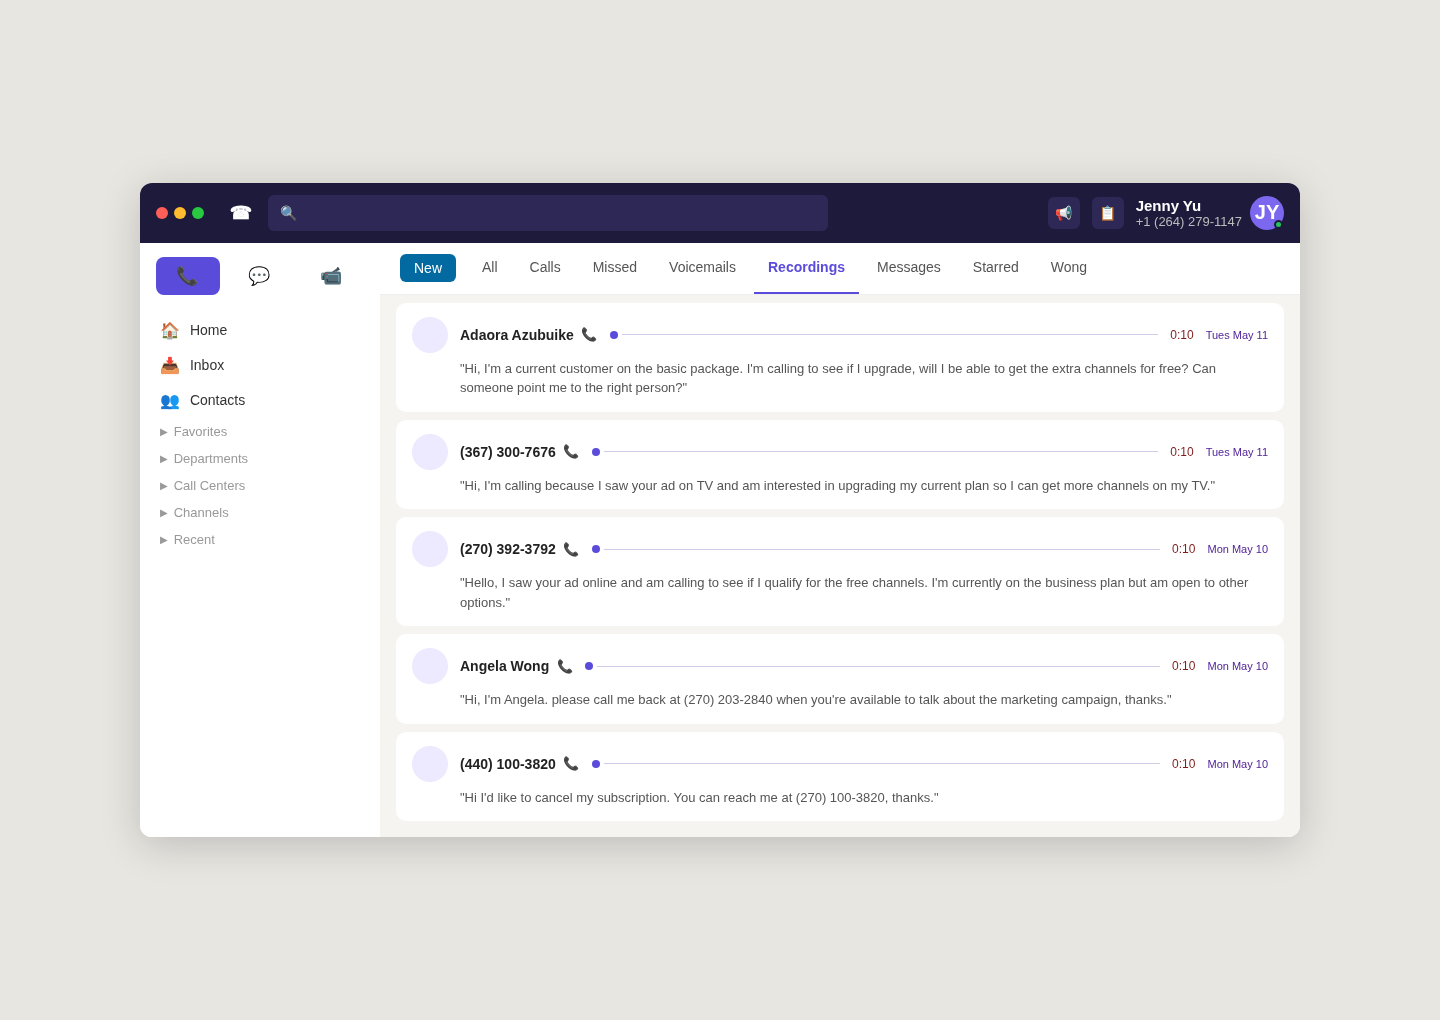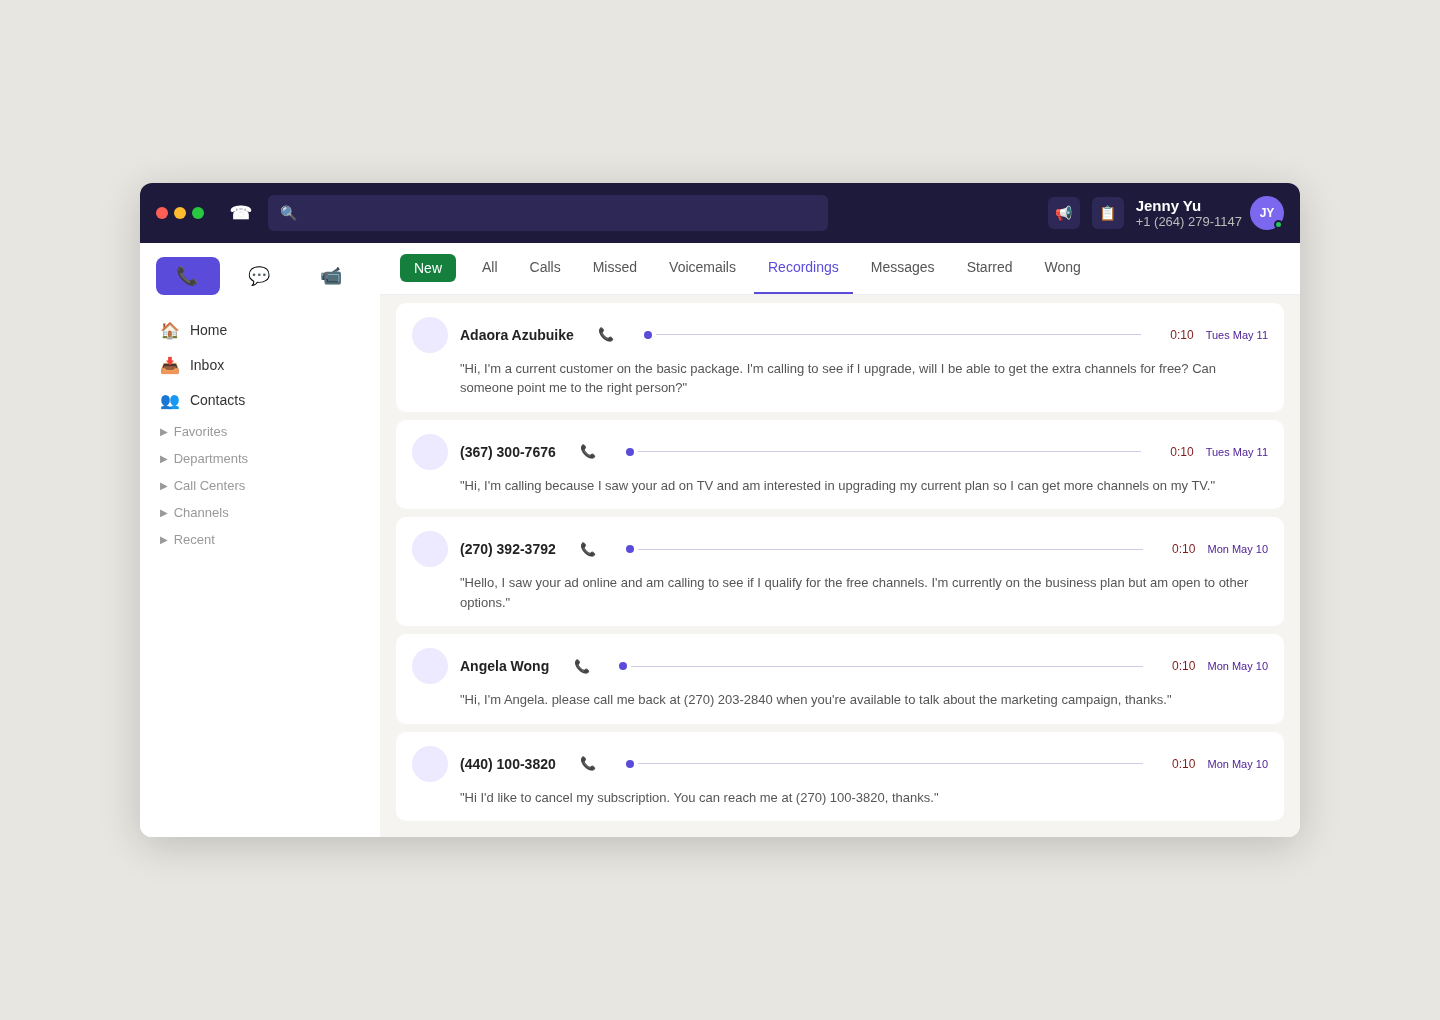--- a/index.html
+++ b/index.html
@@ -110,21 +110,21 @@
     }
     .avatar {
       width: 34px;
       height: 34px;
       border-radius: 50%;
       background: #7b68ee;
       display: flex;
       align-items: center;
       justify-content: center;
       color: #fff;
-      font-size: 12px;
+      font-size: 20px;
       font-weight: 600;
       overflow: hidden;
     }
     .avatar-dot {
       position: absolute;
       bottom: 1px;
       right: 1px;
       width: 9px;
       height: 9px;
       background: #22c55e;
@@ -218,24 +218,24 @@
       align-items: center;
       font-size: 14px;
       color: #555;
       cursor: pointer;
       border-bottom: 2px solid transparent;
       white-space: nowrap;
     }
     .tab-item.active {
       color: #5b4bdb;
       border-bottom: 2px solid #5b4bdb;
-      font-weight: 400;
+      font-weight: 700;
     }
     .tab-new {
-      background: #15803d;
+      background: #0369a1;
       color: #fff;
       border-radius: 6px;
       padding: 6px 14px;
       font-size: 14px;
       font-weight: 500;
       cursor: pointer;
       margin-right: 8px;
       border: none;
     }
     
@@ -265,21 +265,21 @@
       flex-shrink: 0;
     }
     .rec-info {
       flex: 1;
       display: flex;
       flex-direction: column;
     }
     .rec-top {
       display: flex;
       align-items: center;
-      gap: 25px;
+      gap: 8px;
       width: 100%;
     }
     .rec-name {
       font-size: 14px;
       font-weight: 600;
       color: #222;
     }
     .rec-phone-icon {
       font-size: 13px;
       color: #5b4bdb;

